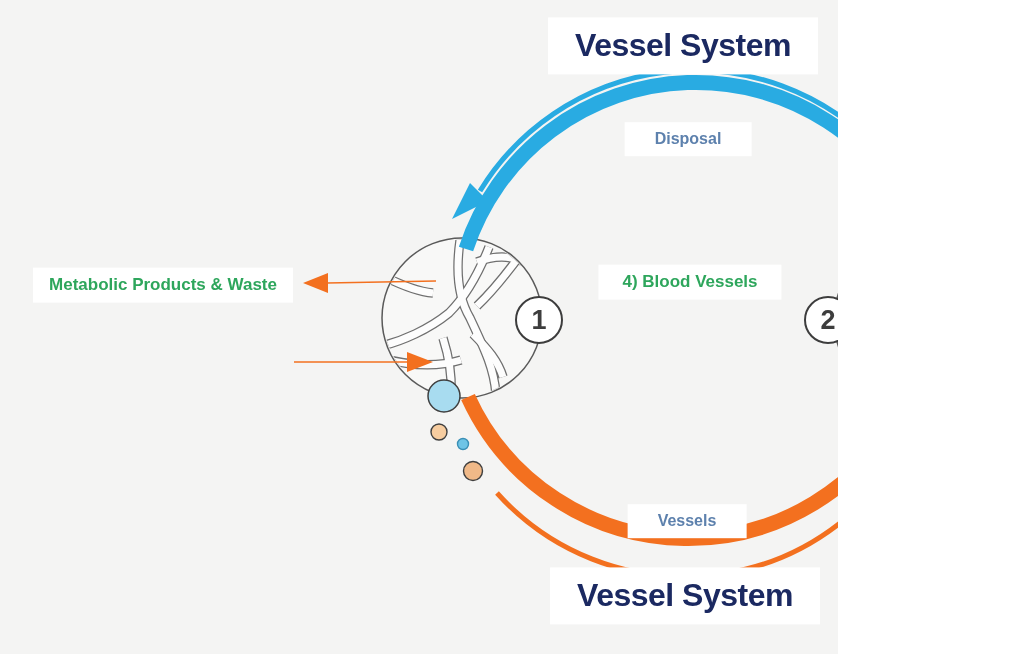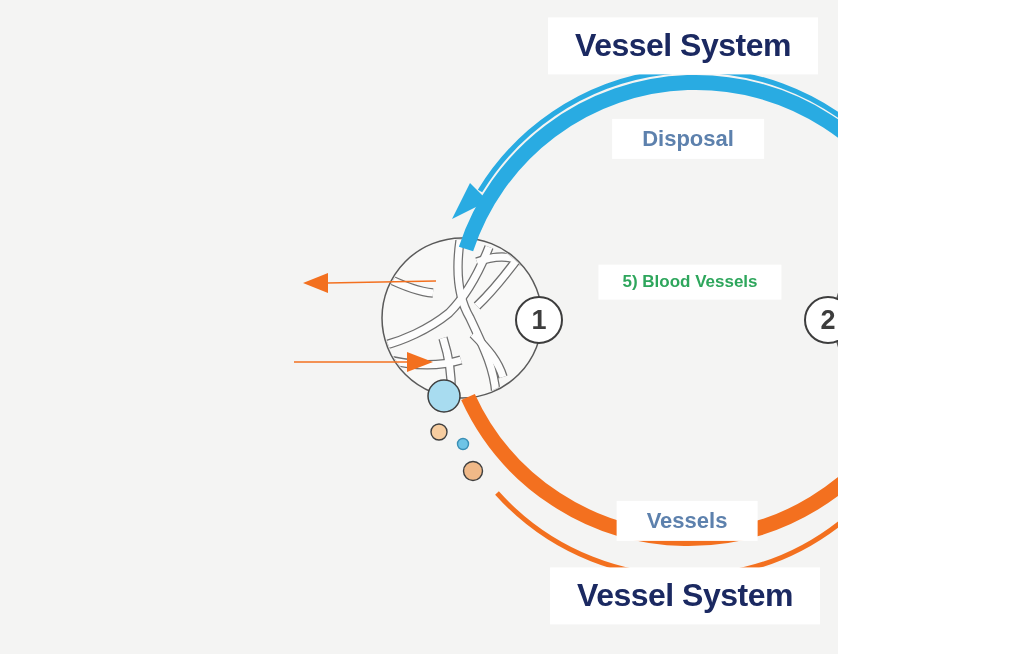--- a/index.html
+++ b/index.html
@@ -21,21 +21,21 @@
   }
   .title{
     color:#1b2961;
     font-size:32px;
     font-weight:bold;
     padding:11px 27px;
     letter-spacing:-0.5px;
   }
   .flow-label{
     color:#5d81ad;
-    font-size:22px;
+    font-size:16px;
     font-weight:bold;
     padding:8px 30px;
   }
   .green-label{
     color:#2ea65c;
     font-size:17px;
     font-weight:bold;
     padding:8px 16px;
   }
   .pos-top-title{left:683px;top:46px;}
@@ -144,21 +144,22 @@
       <polygon points="303,283 328,273 328,293" fill="#f3701f"></polygon>
     </g>
     <g>
       <line x1="294" y1="362" x2="408" y2="362" stroke="#f3701f" stroke-width="1.6"></line>
       <polygon points="433,362 407,352 407,372" fill="#f3701f"></polygon>
     </g>
   </svg>
 
   <div class="label title pos-top-title">Vessel System</div>
   <div class="label flow-label pos-disposal">Disposal</div>
-  <div class="label green-label pos-legend1">5) Blood Vessels</div>
+  <div class="label green-label pos-metabolic">Metabolic Products &amp; Waste</div>
+  <div class="label green-label pos-legend1">4) Blood Vessels</div>
   <div class="label flow-label pos-supply">Vessels</div>
   <div class="label title pos-bottom-title">Vessel System</div>
 
   <div class="badge pos-badge1">
     <span>1</span>
   </div>
   <div class="badge pos-badge2">
     <span>2</span>
   </div>
 

